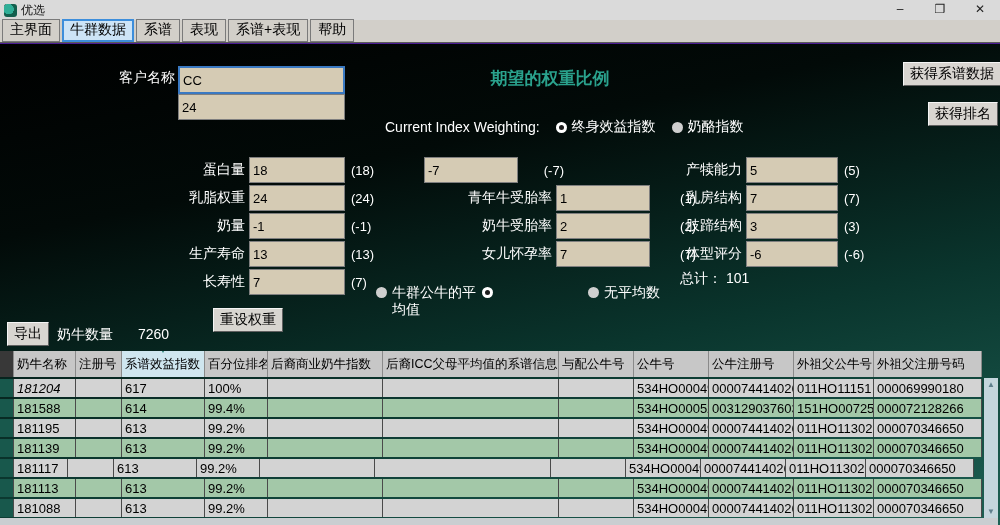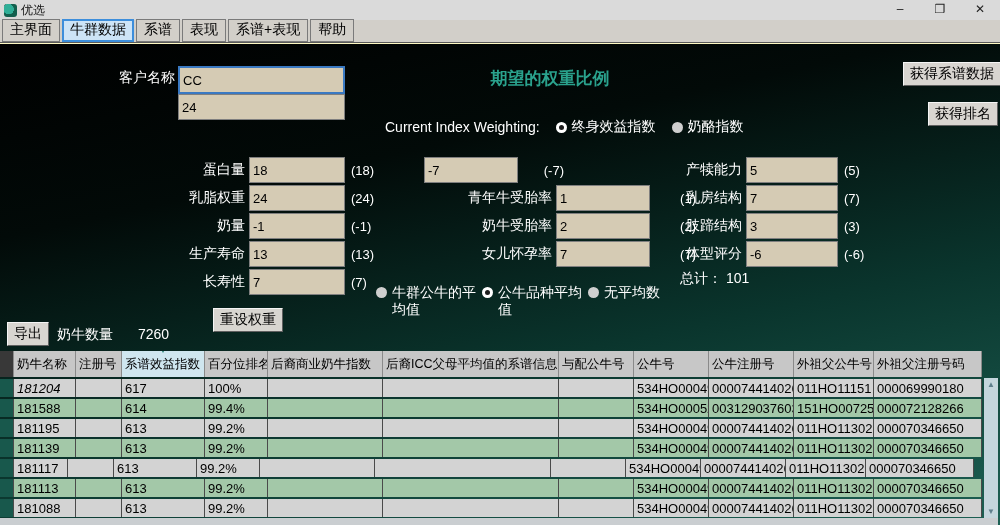--- a/index.html
+++ b/index.html
@@ -1,18 +1,18 @@
 <!DOCTYPE html>
 <html><head>
 <meta charset="utf-8">
 <style>
   * { margin:0; padding:0; box-sizing:border-box; }
   html,body { width:1000px; height:525px; overflow:hidden;
     font-family:"Liberation Sans","DejaVu Sans",sans-serif; }
-  .window { width:1000px; height:525px; position:relative; background:#fef9c3; }
+  .window { width:1000px; height:525px; position:relative; background:#4c1d95; }
 
   
   .titlebar { height:20px; background:#dadada; display:flex; align-items:center; padding-left:4px; }
   .app-icon { width:13px; height:13px; border-radius:3px; margin-right:4px;
     background:radial-gradient(circle at 35% 40%, #2fae97 0 45%, #135f4e 46% 100%); display:inline-block; }
   .app-title { font-size:12px; color:#111; }
   .win-controls { margin-left:auto; display:flex; }
   .win-btn { width:40px; height:20px; text-align:center; line-height:18px; font-size:12px; color:#222; cursor:default; }
 
   
@@ -195,21 +195,20 @@
       <span>总计：</span>
       <span>101</span>
     </div>
 
     <div class="abs avg-item" style="left:376px;top:240px;" id="avg-0">
         <span class="radio"></span>
         <span class="avg-label">牛群公牛的平均值</span>
       </div>
     <div class="abs avg-item" style="left:482px;top:240px;" id="avg-1">
         <span class="radio selected"></span>
-        <span class="avg-label">公牛品种平均值</span>
       </div>
     <div class="abs avg-item" style="left:588px;top:240px;" id="avg-2">
         <span class="radio"></span>
         <span class="avg-label">无平均数</span>
       </div>
 
     <button class="abs btn" style="left:213px;top:264px;">重设权重</button>
     <button class="abs btn" style="left:7px;top:278px;">导出</button>
     <div class="abs white-text" style="left:57px;top:282px;">奶牛数量</div>
     <div class="abs white-text" style="left:138px;top:282px;">7260</div>

